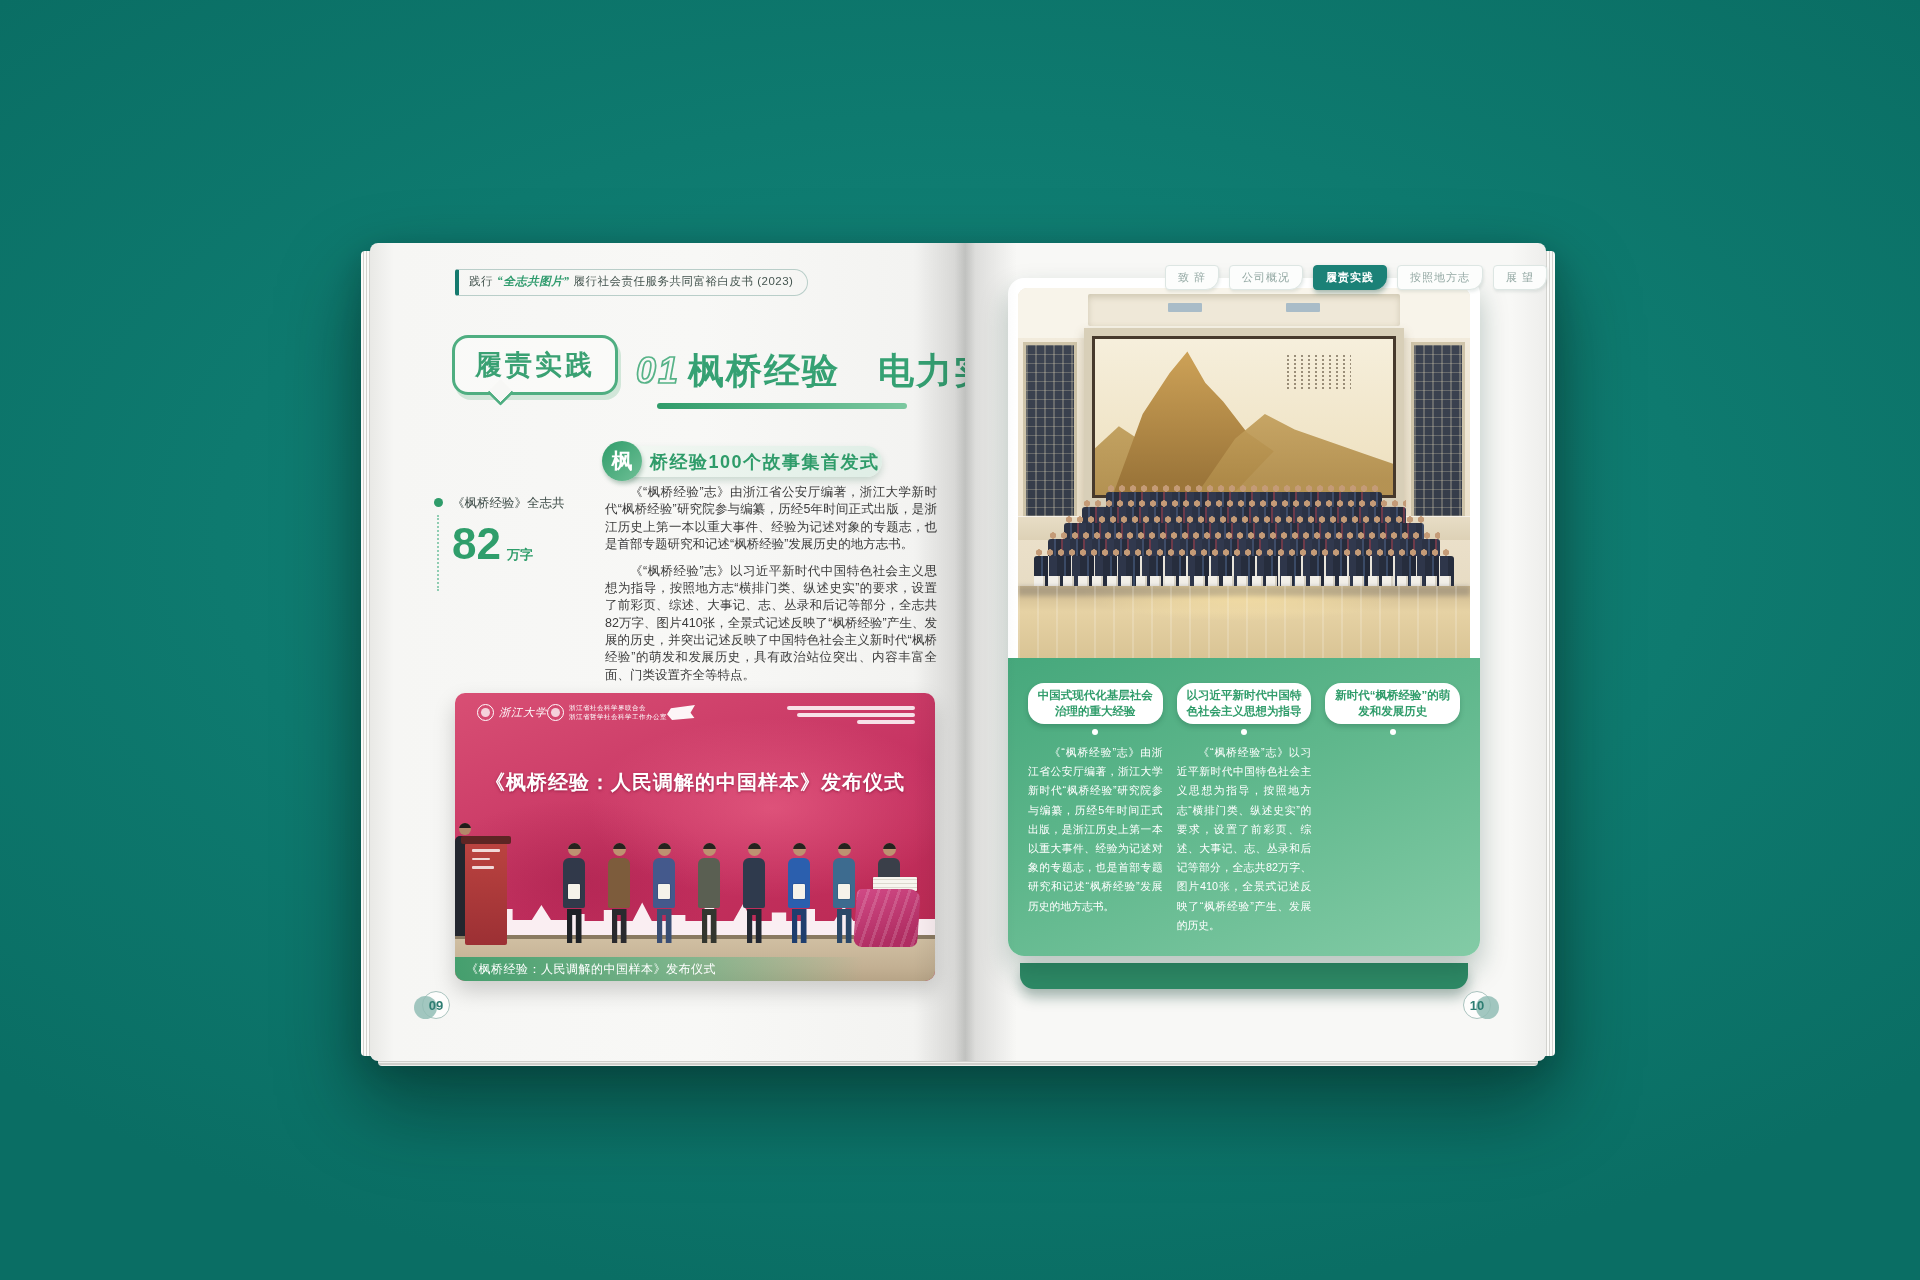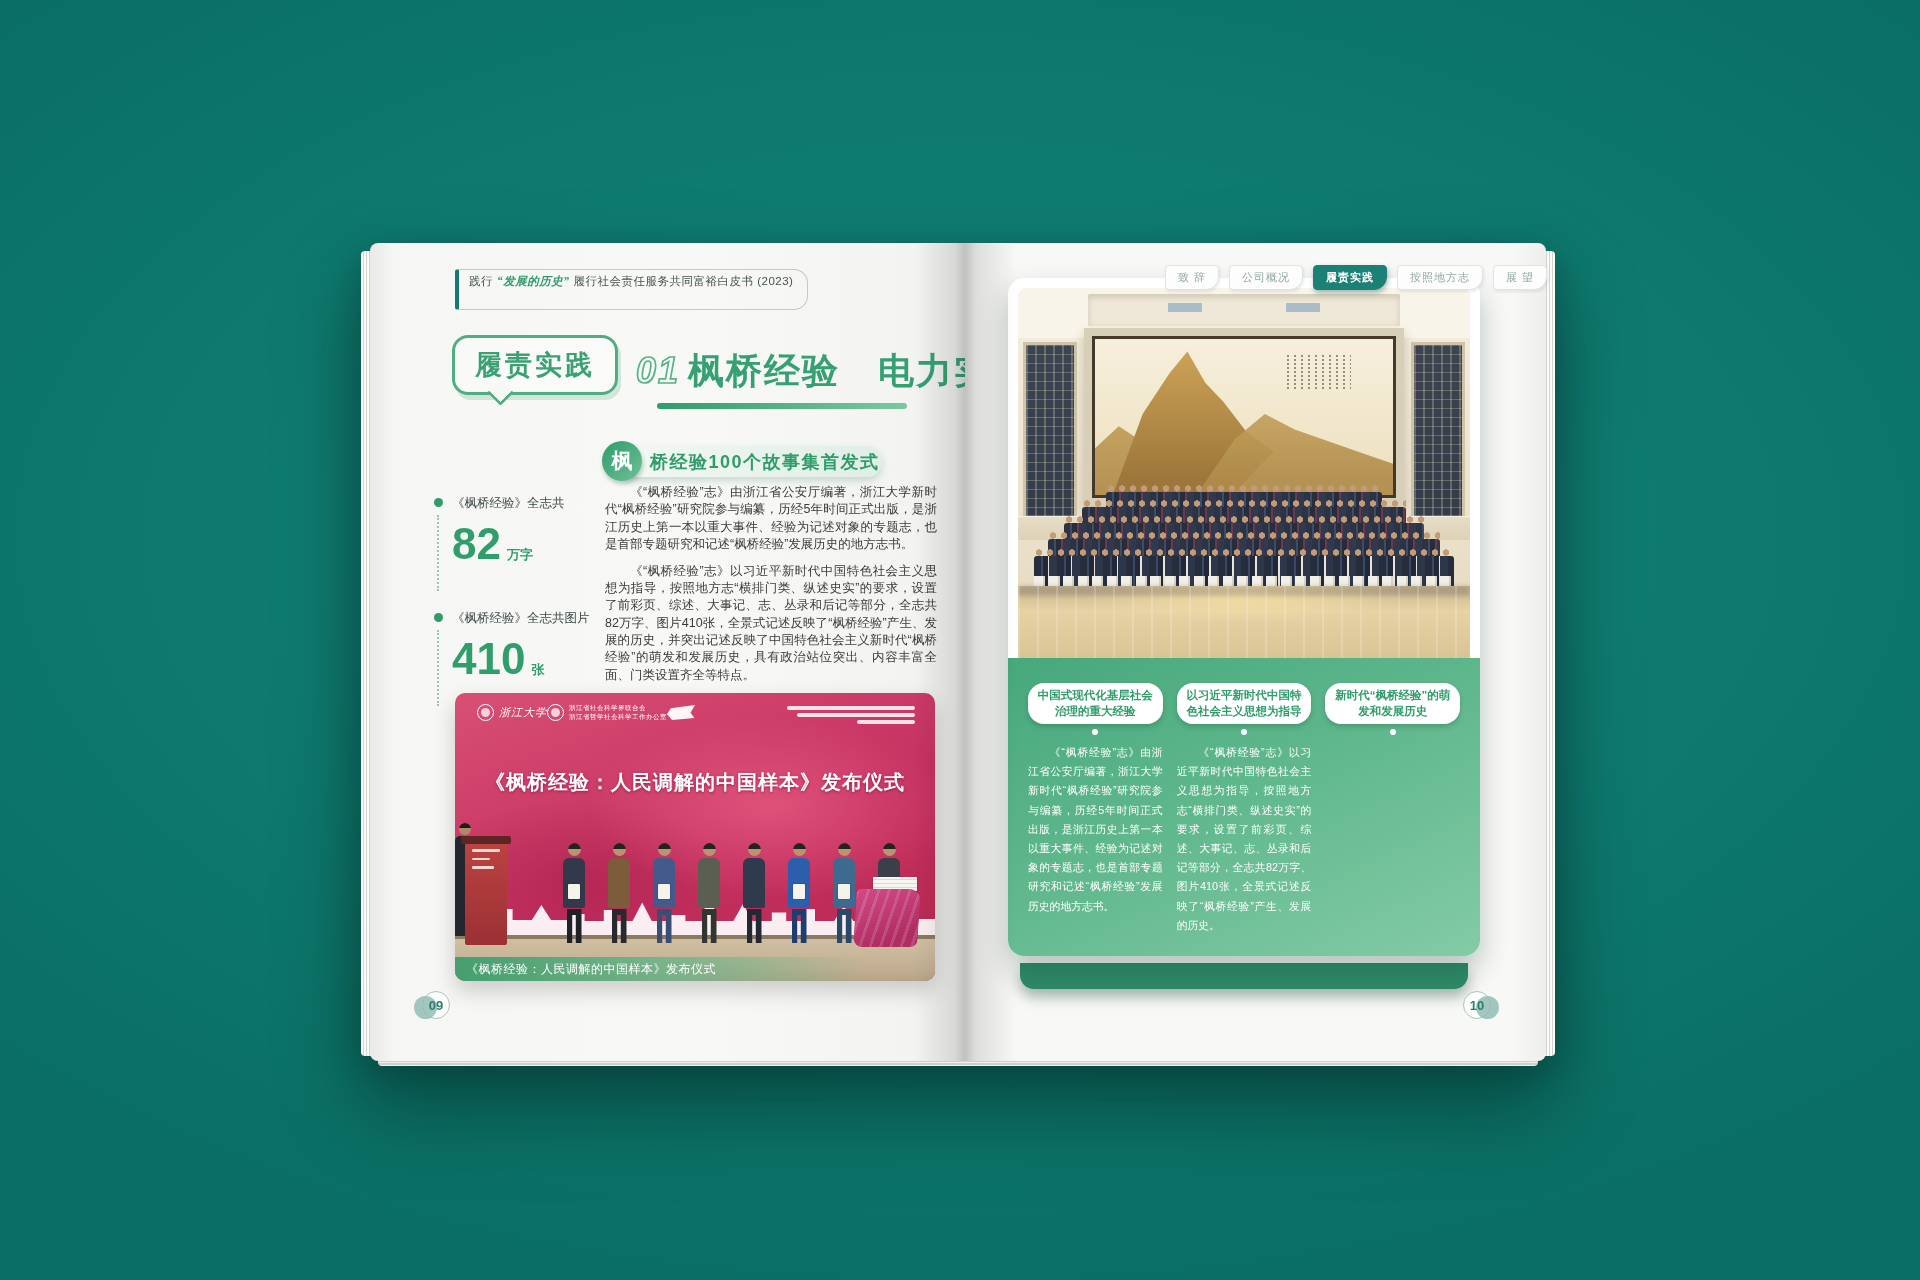--- a/index.html
+++ b/index.html
@@ -18,21 +18,21 @@
   .page{position:absolute;top:0;height:818px;z-index:1;}
   .page-left{left:0;width:595px;border-radius:8px 0 0 8px;
     background:linear-gradient(90deg,#e9e9e6 0%,#f6f6f4 4%,#f8f8f6 55%,#f3f3f1 92%,#ececea 100%);}
   .page-right{left:595px;width:581px;border-radius:0 8px 8px 0;
     background:linear-gradient(90deg,#ebebe9 0%,#f8f8f6 9%,#f8f8f6 94%,#eeeeec 100%);}
   .spine{position:absolute;left:543px;top:0;width:104px;height:100%;z-index:6;pointer-events:none;
     background:linear-gradient(90deg,rgba(0,0,0,0) 0%,rgba(0,0,0,.09) 40%,rgba(20,25,22,.20) 50%,rgba(0,0,0,.07) 60%,rgba(0,0,0,0) 100%);}
   
   .lp-header{position:absolute;left:85px;top:26px;display:inline-flex;align-items:center;gap:2px;
     border:1px solid #b9cec9;border-left:4px solid #157a6e;border-radius:3px 14px 14px 3px;
-    padding:4px 14px 20px 10px;font-size:11.5px;color:#44544f;letter-spacing:.5px;white-space:nowrap;text-align:center;}
+    padding:4px 14px 6px 10px;font-size:11.5px;color:#44544f;letter-spacing:.5px;white-space:nowrap;text-align:center;}
   .lp-header .brand{color:#2f9b6d;font-weight:bold;font-style:italic;font-family:"Liberation Serif",serif;margin:0 2px;}
   .chapter-badge{position:absolute;left:82px;top:92px;border:3px solid #4fae81;border-radius:16px;
     color:#3aa173;font-size:27px;font-weight:800;letter-spacing:3px;padding:9px 20px;background:rgba(255,255,255,.35);
     box-shadow:3px 5px 0 rgba(110,185,145,.28);}
   .chapter-badge::after{content:"";position:absolute;left:36px;bottom:-10px;width:16px;height:16px;
     background:#f7f7f5;border-right:3px solid #4fae81;border-bottom:3px solid #4fae81;
     transform:rotate(45deg);border-radius:2px;}
   .chapter-heading{position:absolute;left:266px;top:104px;font-size:36px;font-weight:900;color:#35a173;
     letter-spacing:2px;white-space:nowrap;}
   .chapter-heading .num{font-style:italic;margin-right:8px;color:#9ed3b8;}
@@ -203,21 +203,21 @@
 
 <div class="stage">
   <div class="book">
     <div class="edge-left"></div>
     <div class="edge-right"></div>
     <div class="edge-bottom"></div>
 
     <div class="page page-left">
       <div class="lp-header">
         <span>践行</span>
-        <span class="brand">“发展的历史”</span>
+        <span class="brand">“全志共图片”</span>
         <span>履行社会责任服务共同富裕白皮书 (2023)</span>
       </div>
 
       <div class="chapter-badge">履责实践</div>
 
       <div class="chapter-heading">
         <span class="num">01</span><span>枫桥经验　电力实践</span>
       </div>
       <div class="chapter-underline"></div>
 
@@ -226,26 +226,20 @@
         <div class="pill-icon">枫</div>
         <div class="pill-text">桥经验100个故事集首发式</div>
       </div>
 
       <div class="stats">
         <div class="stat">
           <span class="dot"></span>
           <span class="dotline"></span>
           <div class="label">《枫桥经验》全志共</div>
           <span class="value">82</span><span class="unit">万字</span>
-        </div>
-        <div class="stat">
-          <span class="dot"></span>
-          <span class="dotline"></span>
-          <div class="label">《枫桥经验》全志共图片</div>
-          <span class="value">410</span><span class="unit">张</span>
         </div>
       </div>
 
       <div class="lp-paragraphs">
         <p>《“枫桥经验”志》由浙江省公安厅编著，浙江大学新时代“枫桥经验”研究院参与编纂，历经5年时间正式出版，是浙江历史上第一本以重大事件、经验为记述对象的专题志，也是首部专题研究和记述“枫桥经验”发展历史的地方志书。</p>
         <p>《“枫桥经验”志》以习近平新时代中国特色社会主义思想为指导，按照地方志“横排门类、纵述史实”的要求，设置了前彩页、综述、大事记、志、丛录和后记等部分，全志共82万字、图片410张，全景式记述反映了“枫桥经验”产生、发展的历史，并突出记述反映了中国特色社会主义新时代“枫桥经验”的萌发和发展历史，具有政治站位突出、内容丰富全面、门类设置齐全等特点。</p>
       </div>
 
       <div class="photo-left">
         <div class="red-bg"></div>

